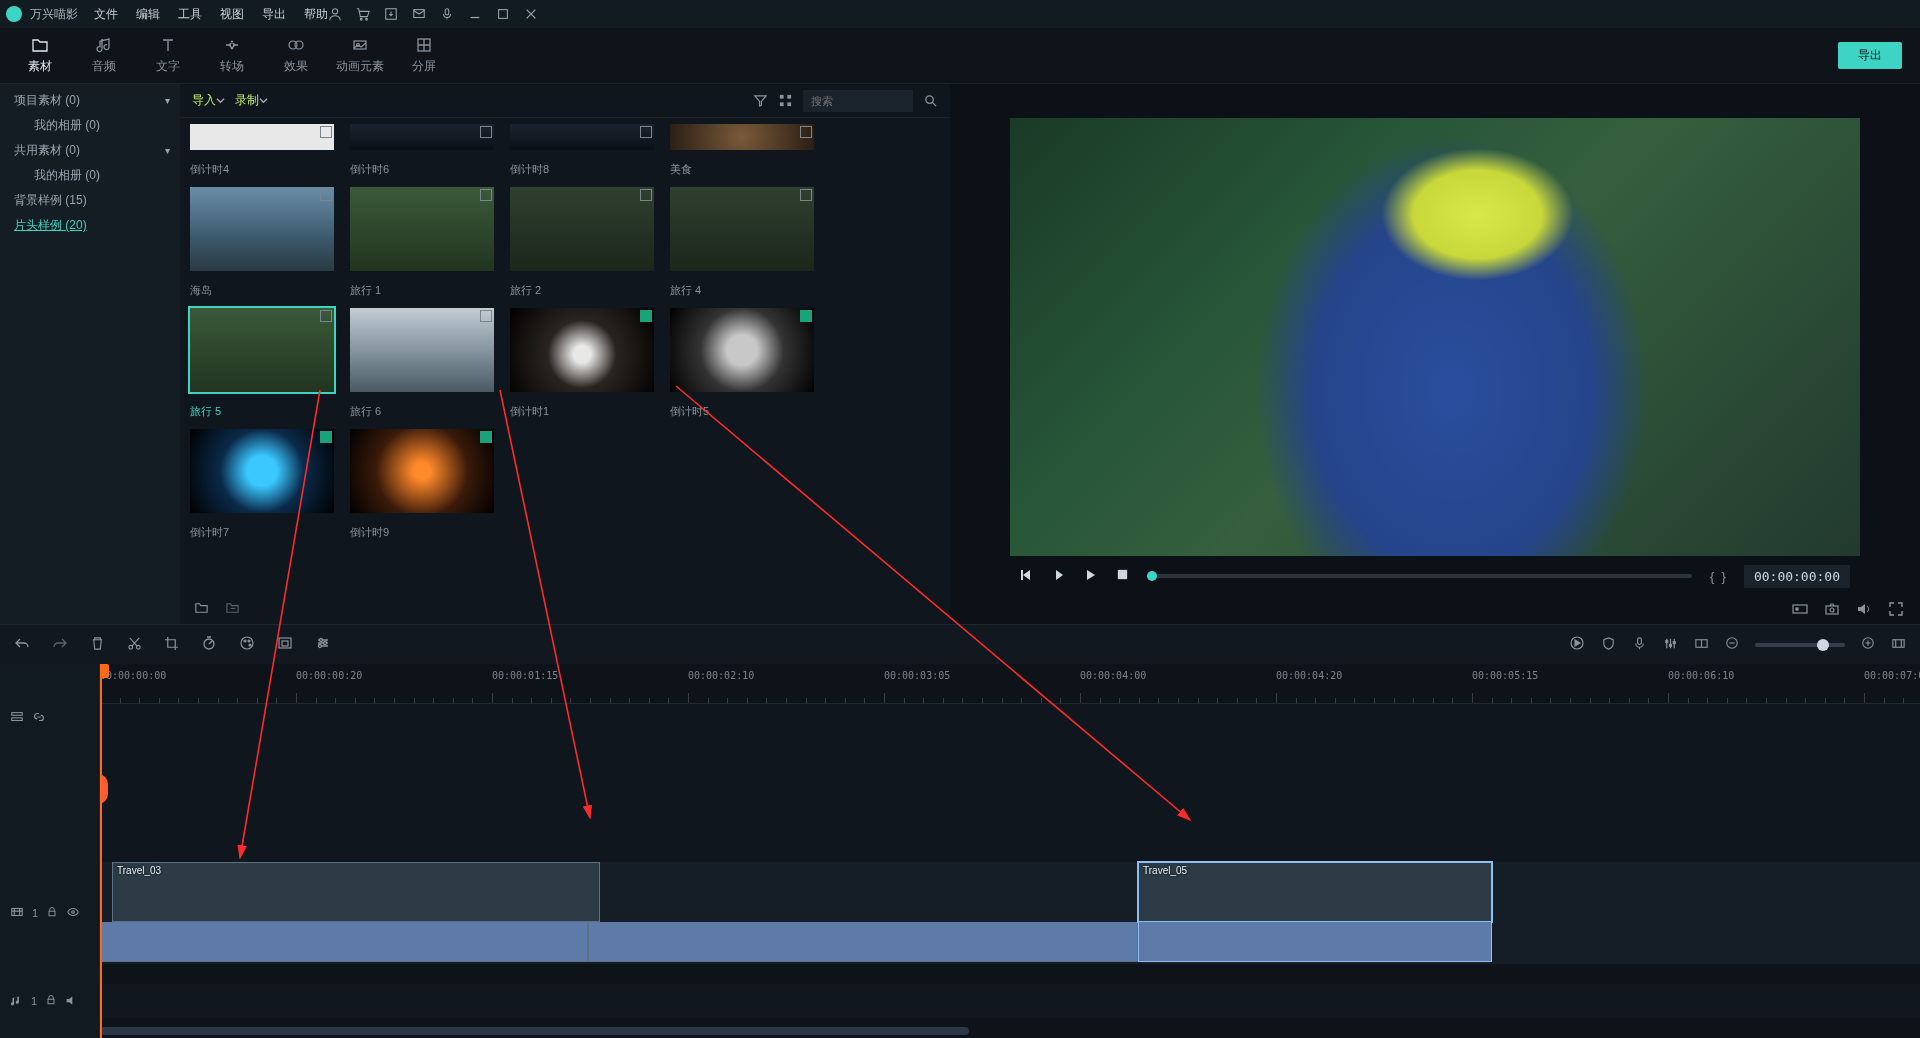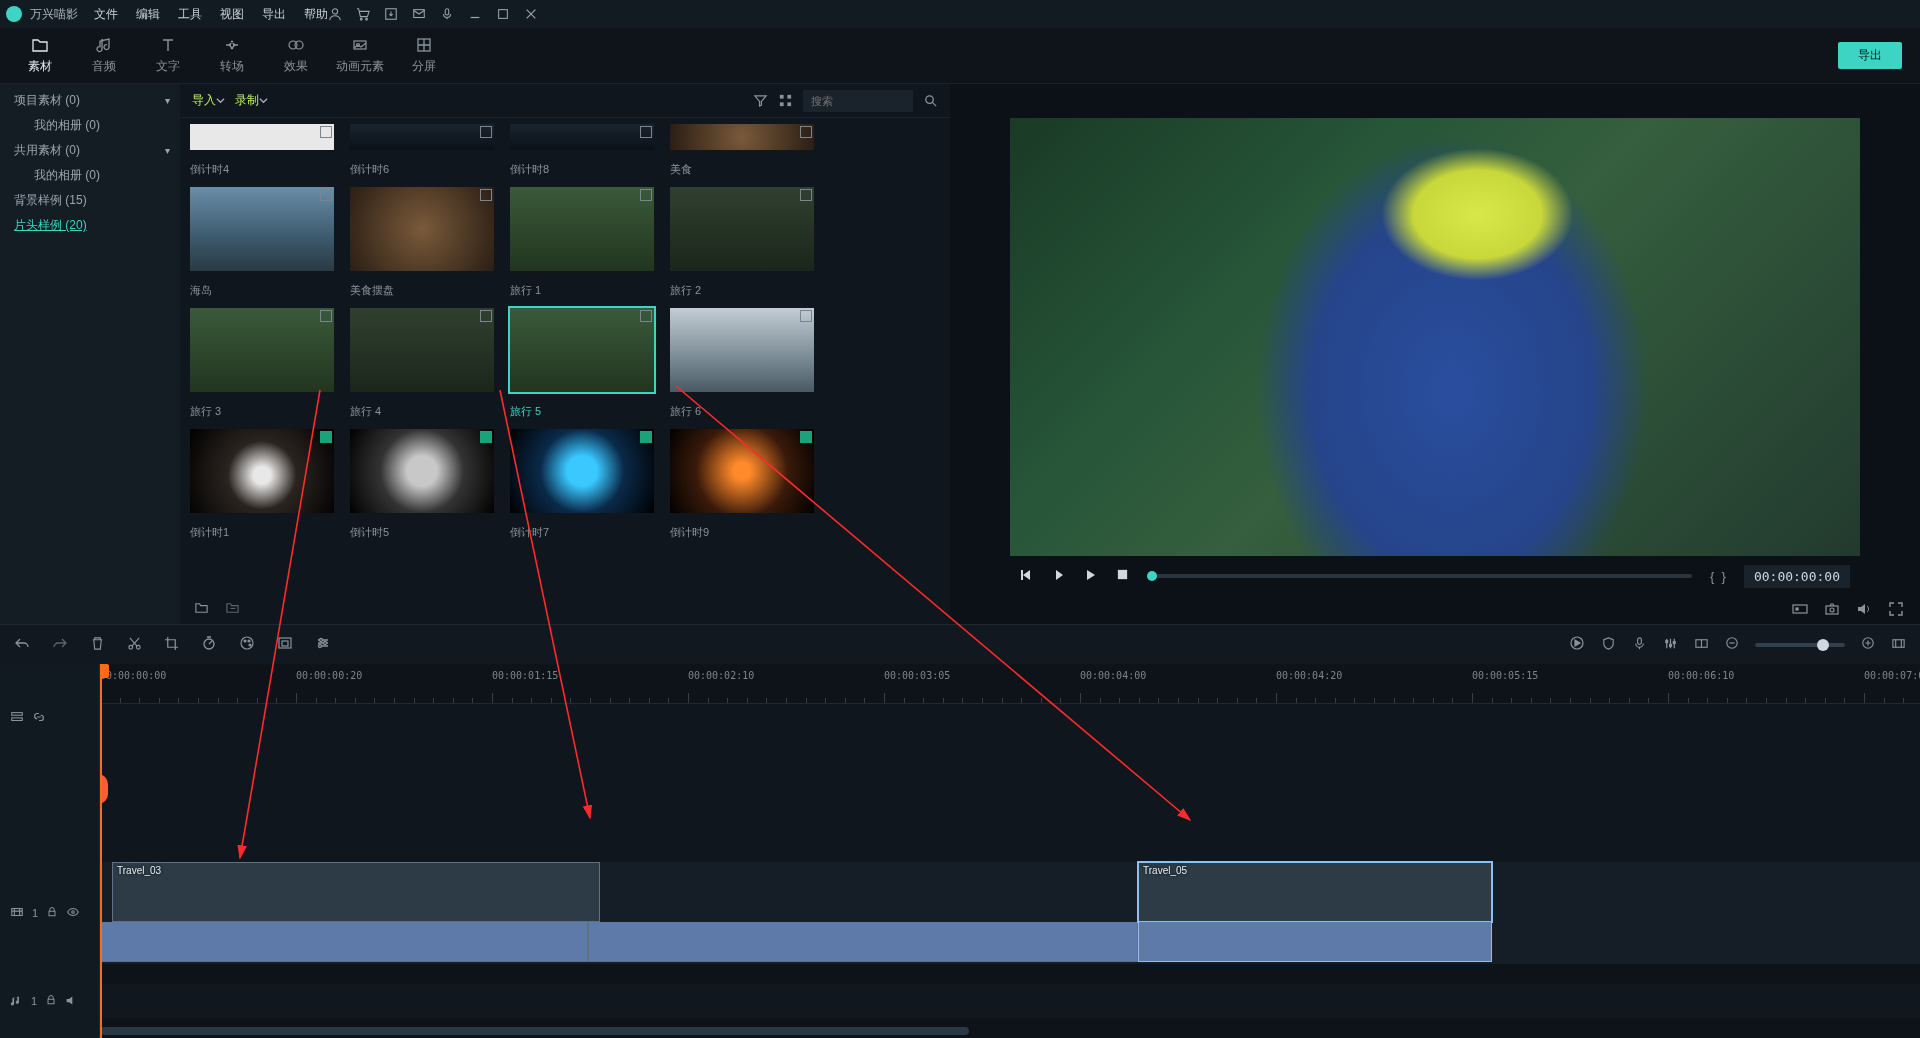--- a/index.html
+++ b/index.html
@@ -308,45 +308,31 @@
         </div>
         <div class="thumb">
           <div class="img" style="">
             <div class="thumb-fake g-nature"></div>
             <div class="badge"></div>
           </div>
           <div class="lbl">海岛</div>
         </div>
         <div class="thumb">
           <div class="img" style="">
-            <div class="thumb-fake g-food"></div>
-            <div class="badge"></div>
-          </div>
-          <div class="lbl">美食摆盘</div>
-        </div>
-        <div class="thumb">
-          <div class="img" style="">
             <div class="thumb-fake g-bike"></div>
             <div class="badge"></div>
           </div>
           <div class="lbl">旅行 1</div>
         </div>
         <div class="thumb">
           <div class="img" style="">
             <div class="thumb-fake g-bike2"></div>
             <div class="badge"></div>
           </div>
           <div class="lbl">旅行 2</div>
-        </div>
-        <div class="thumb">
-          <div class="img" style="">
-            <div class="thumb-fake g-bike"></div>
-            <div class="badge"></div>
-          </div>
-          <div class="lbl">旅行 3</div>
         </div>
         <div class="thumb">
           <div class="img" style="">
             <div class="thumb-fake g-bike2"></div>
             <div class="badge"></div>
           </div>
           <div class="lbl">旅行 4</div>
         </div>
         <div class="thumb sel">
           <div class="img" style="">

